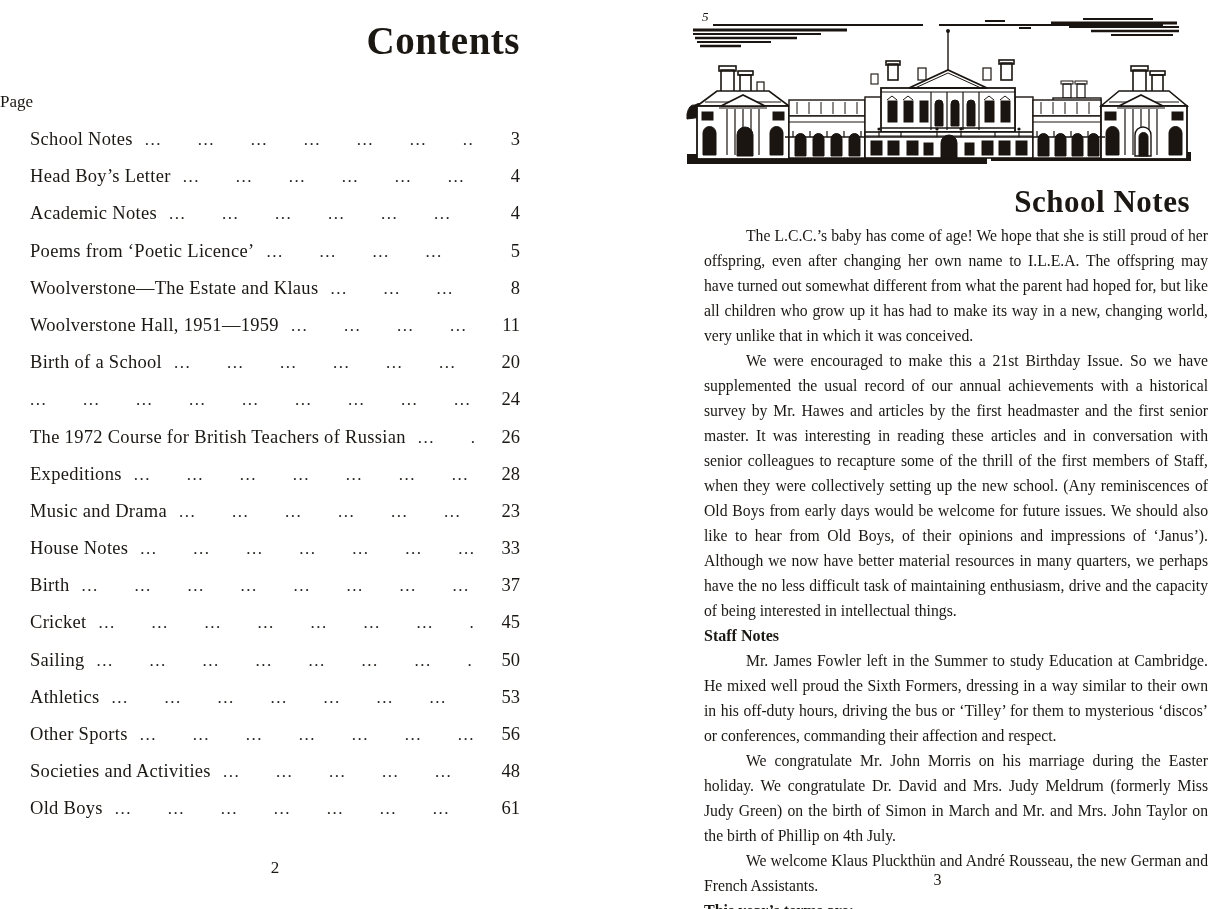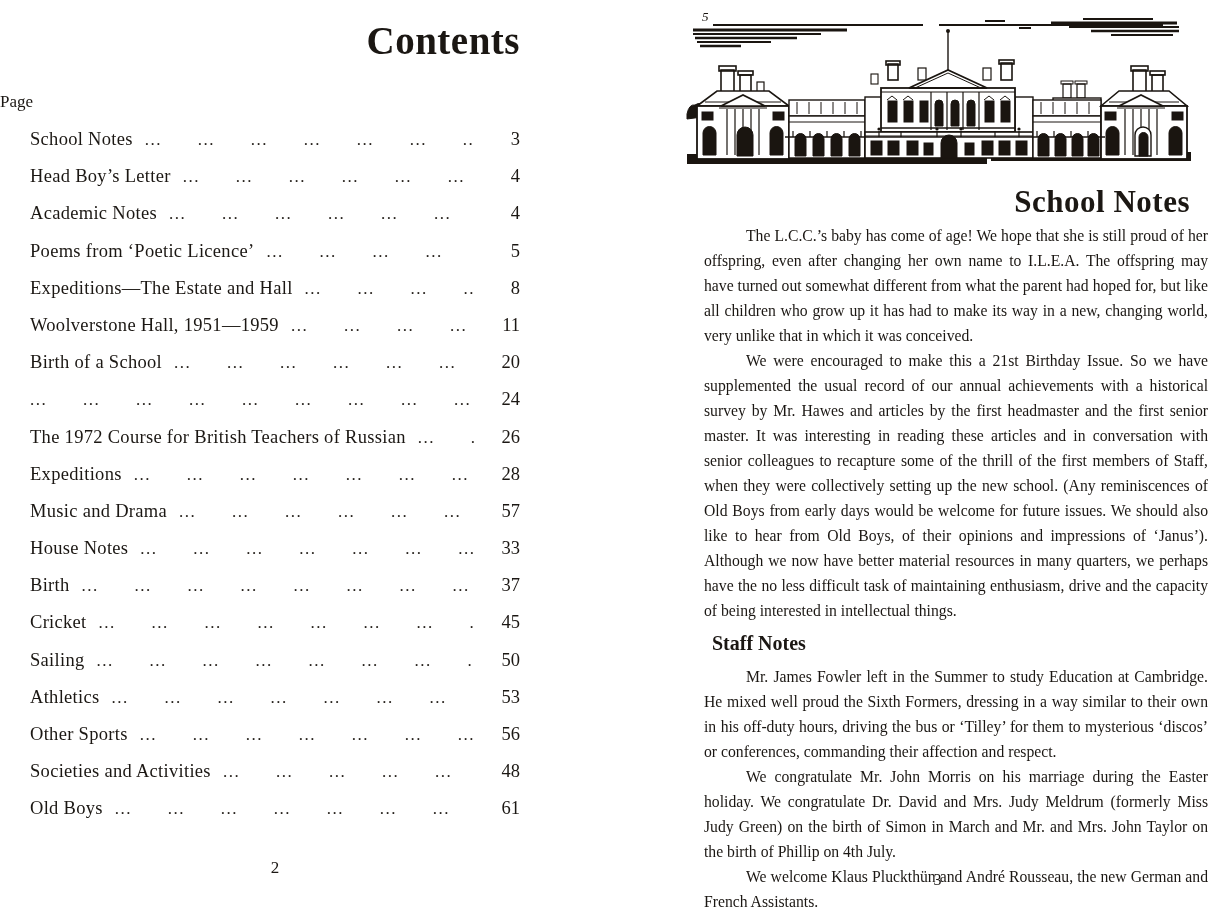--- a/index.html
+++ b/index.html
@@ -22,21 +22,21 @@
     font-size:17px;color:#241f1a;
   }
   .toc-page{flex:none;width:46px;text-align:right;font-size:18.5px;}
   .folio-left{position:absolute;top:858px;left:30px;width:490px;text-align:center;font-size:17px;}
   
   .page-right{position:absolute;left:685px;top:0;width:507px;height:909px;}
   .illustration{position:absolute;top:4px;left:0;}
   .rp-heading{position:absolute;top:184px;left:0;width:505px;text-align:right;font-size:31px;font-weight:bold;letter-spacing:.5px;}
   .rp-body{position:absolute;top:223px;left:19px;width:504px;font-size:15.7px;line-height:25px;text-align:justify;}
   .rp-body p{margin:0;text-indent:42px;}
-  .rp-body .subhead{margin:8px;text-indent:0;font-weight:bold;font-size:20px;}
+  .rp-body .subhead{margin:0;text-indent:0;font-weight:bold;font-size:16px;}
   .folio-right{position:absolute;top:871px;left:0;width:505px;text-align:center;font-size:16px;}
 </style>
 </head>
 <body>
 
 <div class="spread">
 
   <div class="page-left">
     <div class="contents-title">Contents</div>
     <div class="page-col-header">Page</div>
@@ -55,21 +55,21 @@
       <span class="toc-title">Academic Notes</span>
       <span class="toc-leader">... ... ... ... ... ... ... ... ... ... ... ... ... ...</span>
       <span class="toc-page">4</span>
     </div>
         <div class="toc-row">
       <span class="toc-title">Poems from ‘Poetic Licence’</span>
       <span class="toc-leader">... ... ... ... ... ... ... ... ... ... ... ... ... ...</span>
       <span class="toc-page">5</span>
     </div>
         <div class="toc-row">
-      <span class="toc-title">Expeditions—The Estate and Hall</span>
+      <span class="toc-title">Woolverstone—The Estate and Klaus</span>
       <span class="toc-leader">... ... ... ... ... ... ... ... ... ... ... ... ... ...</span>
       <span class="toc-page">8</span>
     </div>
         <div class="toc-row">
       <span class="toc-title">Woolverstone Hall, 1951—1959</span>
       <span class="toc-leader">... ... ... ... ... ... ... ... ... ... ... ... ... ...</span>
       <span class="toc-page">11</span>
     </div>
         <div class="toc-row">
       <span class="toc-title">Birth of a School</span>
@@ -86,21 +86,21 @@
       <span class="toc-page">26</span>
     </div>
         <div class="toc-row">
       <span class="toc-title">Expeditions</span>
       <span class="toc-leader">... ... ... ... ... ... ... ... ... ... ... ... ... ...</span>
       <span class="toc-page">28</span>
     </div>
         <div class="toc-row">
       <span class="toc-title">Music and Drama</span>
       <span class="toc-leader">... ... ... ... ... ... ... ... ... ... ... ... ... ...</span>
-      <span class="toc-page">57</span>
+      <span class="toc-page">23</span>
     </div>
         <div class="toc-row">
       <span class="toc-title">House Notes</span>
       <span class="toc-leader">... ... ... ... ... ... ... ... ... ... ... ... ... ...</span>
       <span class="toc-page">33</span>
     </div>
         <div class="toc-row">
       <span class="toc-title">Birth</span>
       <span class="toc-leader">... ... ... ... ... ... ... ... ... ... ... ... ... ...</span>
       <span class="toc-page">37</span>

